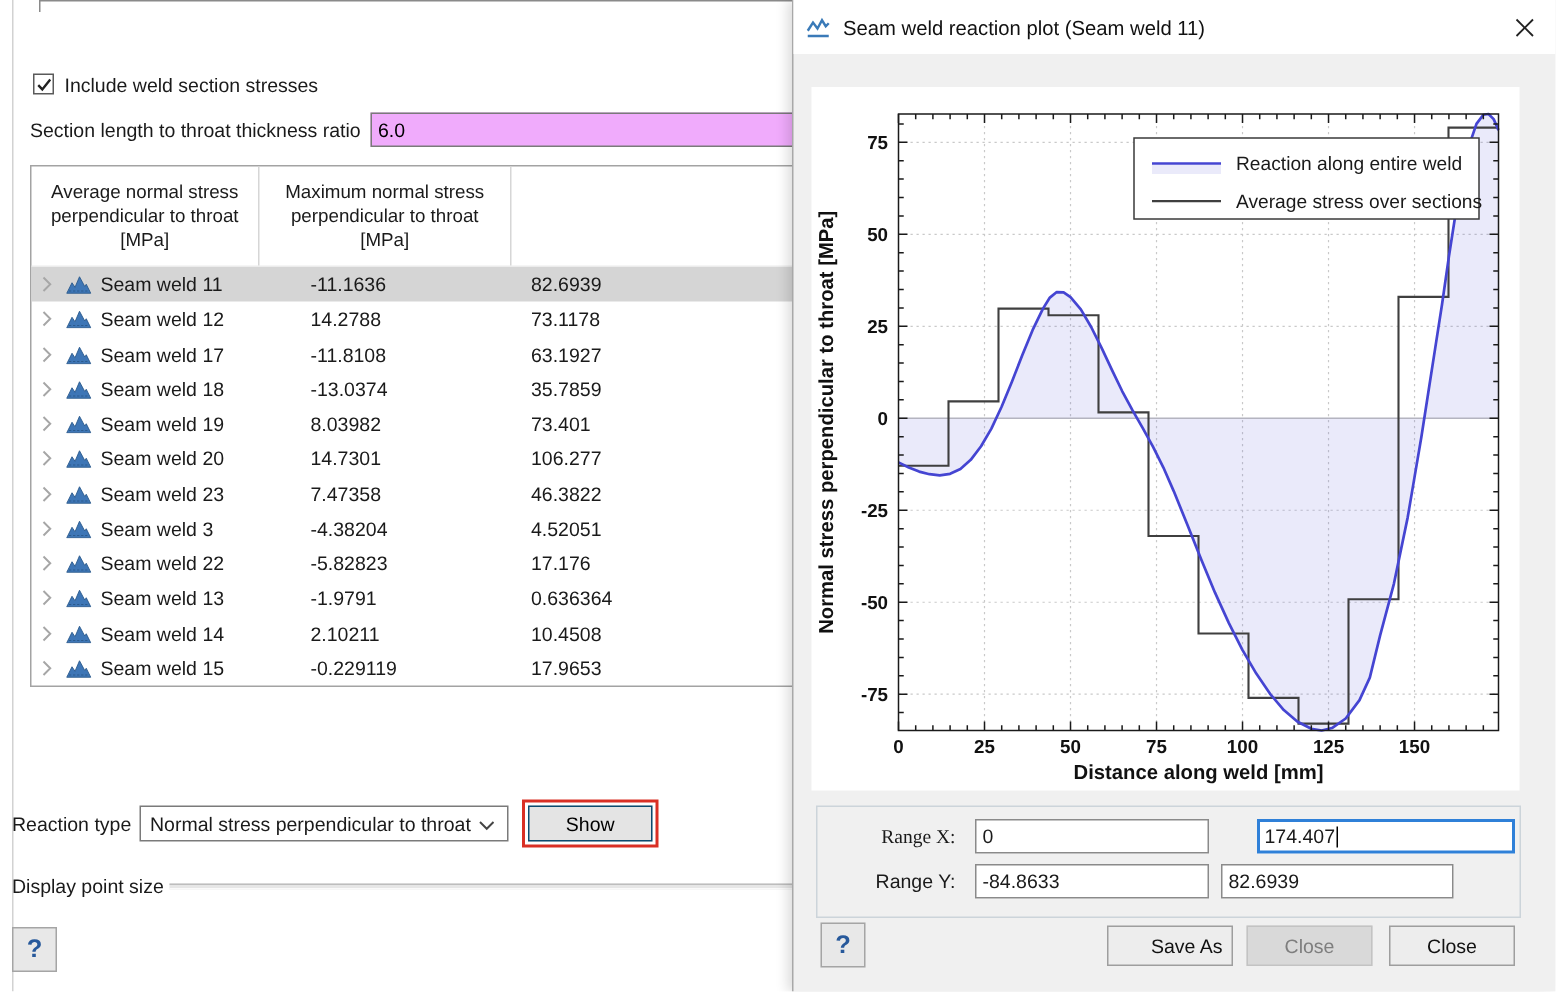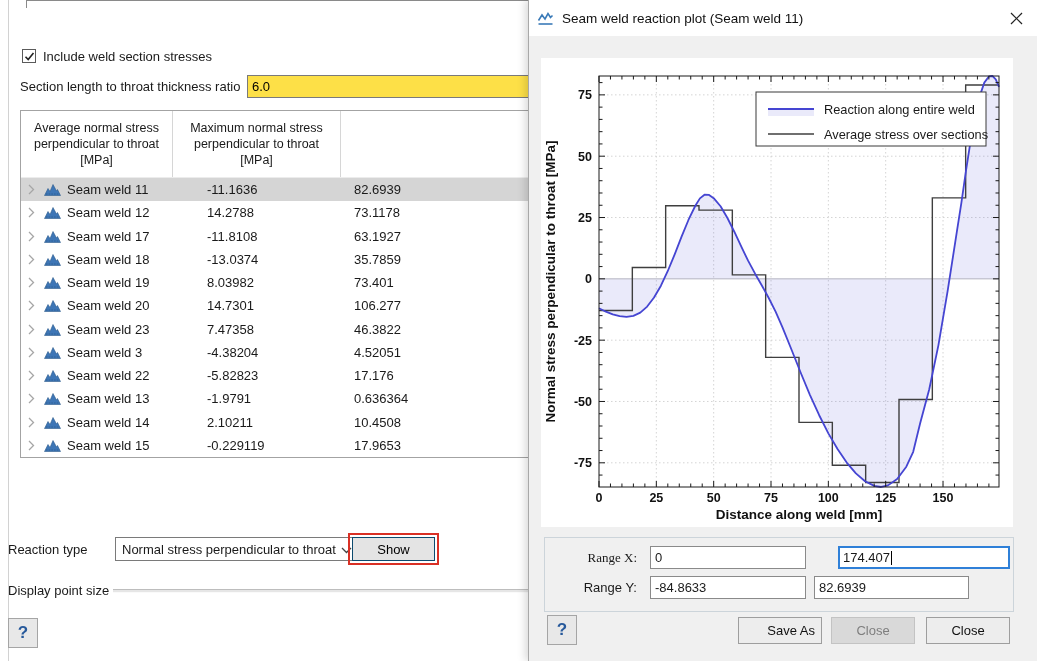--- a/index.html
+++ b/index.html
@@ -13,21 +13,21 @@
   .left-panel { position:absolute; left:0; top:0; width:528px; height:661px; background:#fff; }
   .panel-border-left { position:absolute; left:8px; top:0; width:1px; height:661px; background:#d2d2d2; }
   .panel-border-top { position:absolute; left:26px; top:0; width:502px; height:1px; background:#8a8a8a; }
   .panel-notch { position:absolute; left:26px; top:0; width:1px; height:8px; background:#8a8a8a; }
 
   .checkbox-row { position:absolute; left:22px; top:49px; display:flex; align-items:flex-start; }
   .checkbox { width:14px; height:14px; border:1px solid #5a5a5a; background:#fff; margin-right:7px;
               display:flex; align-items:center; justify-content:center; }
   .ratio-row { position:absolute; left:20px; top:79px; }
   .ratio-input { position:absolute; left:247px; top:75px; width:330px; height:23px;
-                 border:1px solid #7a7a7a; background:#fde047; font:inherit; padding:2px 4px; }
+                 border:1px solid #7a7a7a; background:#f0abfc; font:inherit; padding:2px 4px; }
 
   .table { position:absolute; left:20px; top:110px; width:508px; height:348px;
            border:1px solid #a3a3a3; border-right:none; background:#fff; display:flex; flex-direction:column; }
   .thead { height:67px; display:flex; border-bottom:1px solid #ececec; flex:none; }
   .th { display:flex; align-items:center; justify-content:center; text-align:center;
         font-size:12.5px; line-height:1.3; padding:4px 6px; border-right:1px solid #d6d6d6; position:relative; }
   .th-1 { width:173px; } .th-2 { width:152px; } .th-3 { width:168px; } .th-fill { flex:1; border-right:none; }
   .sort-icon { position:absolute; top:3px; left:50%; transform:translateX(-50%); line-height:0; }
   .tbody { flex:1; display:flex; flex-direction:column; }
   .tr { flex:1; display:flex; align-items:center; }
@@ -35,21 +35,21 @@
   .td-name { width:173px; display:flex; align-items:center; padding-left:7px; overflow:hidden; }
   .expander { width:16px; line-height:0; flex:none; }
   .weld-ic { width:19px; line-height:0; flex:none; }
   .cell-name { margin-left:4px; white-space:nowrap; }
   .td-avg { width:152px; padding-left:13px; }
   .td-max { width:168px; padding-left:8px; }
 
   .reaction-label { position:absolute; left:8px; top:542px; }
   .reaction-select { position:absolute; left:93px; top:537px; width:246px; height:24px;
                      border:1px solid #7a7a7a; background:#fff; display:flex; align-items:center;
-                     padding:0 22px 0 6px; white-space:nowrap; overflow:hidden;margin-left:22px; }
+                     padding:0 22px 0 6px; white-space:nowrap; overflow:hidden; }
   .reaction-select .sel-chevron { position:absolute; right:8px; top:9px; line-height:0; }
   .show-highlight { position:absolute; left:348px; top:533px; width:91px; height:32px; border:2px solid; }
   .show-btn { position:absolute; left:352px; top:537px; width:83px; height:24px;
               background:#e4e4e4; border:1px solid #0c4a6e; font:inherit; }
   .dps-label { position:absolute; left:8px; top:583px; }
   .dps-groove { position:absolute; left:113px; top:589px; width:415px; height:4px;
                 background:#e6e6e6; border-top:1px solid #bdbdbd; border-bottom:1px solid #fafafa; }
   .help-btn { width:30px; height:30px; background:#e8e8e8; border:1px solid #a5a5a5;
               font-family:inherit; font-size:17px; font-weight:bold; color:#27599b; line-height:26px; text-align:center; }
   .help-left { position:absolute; left:8px; top:618px; }

